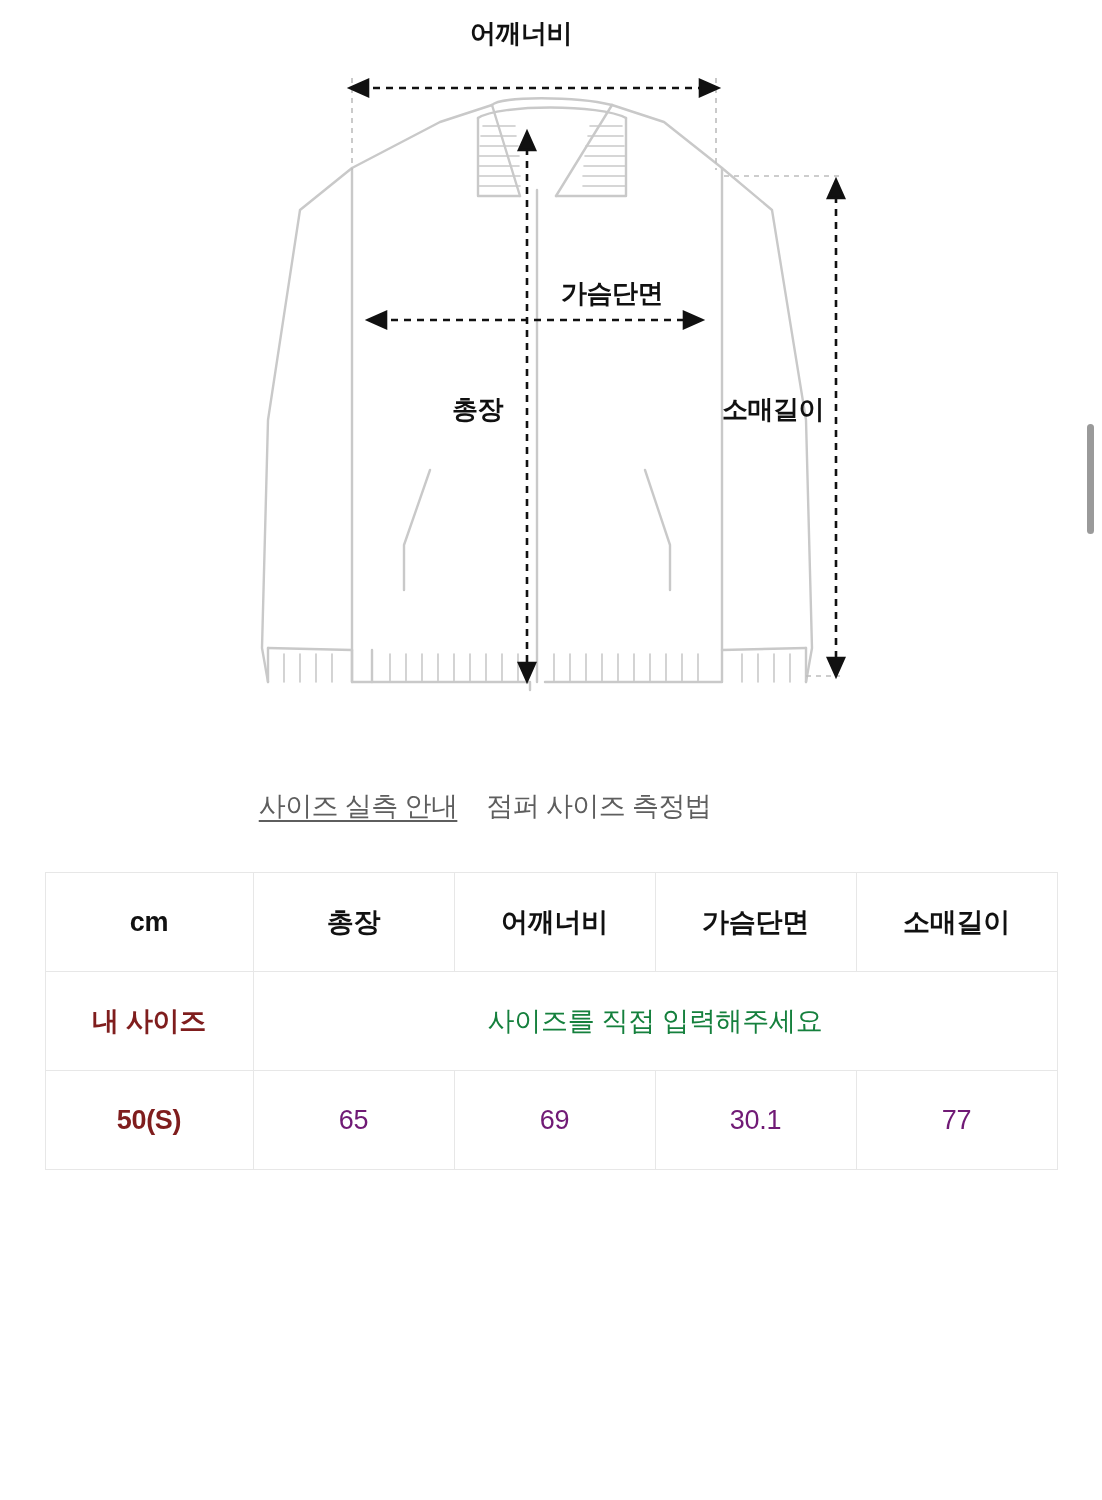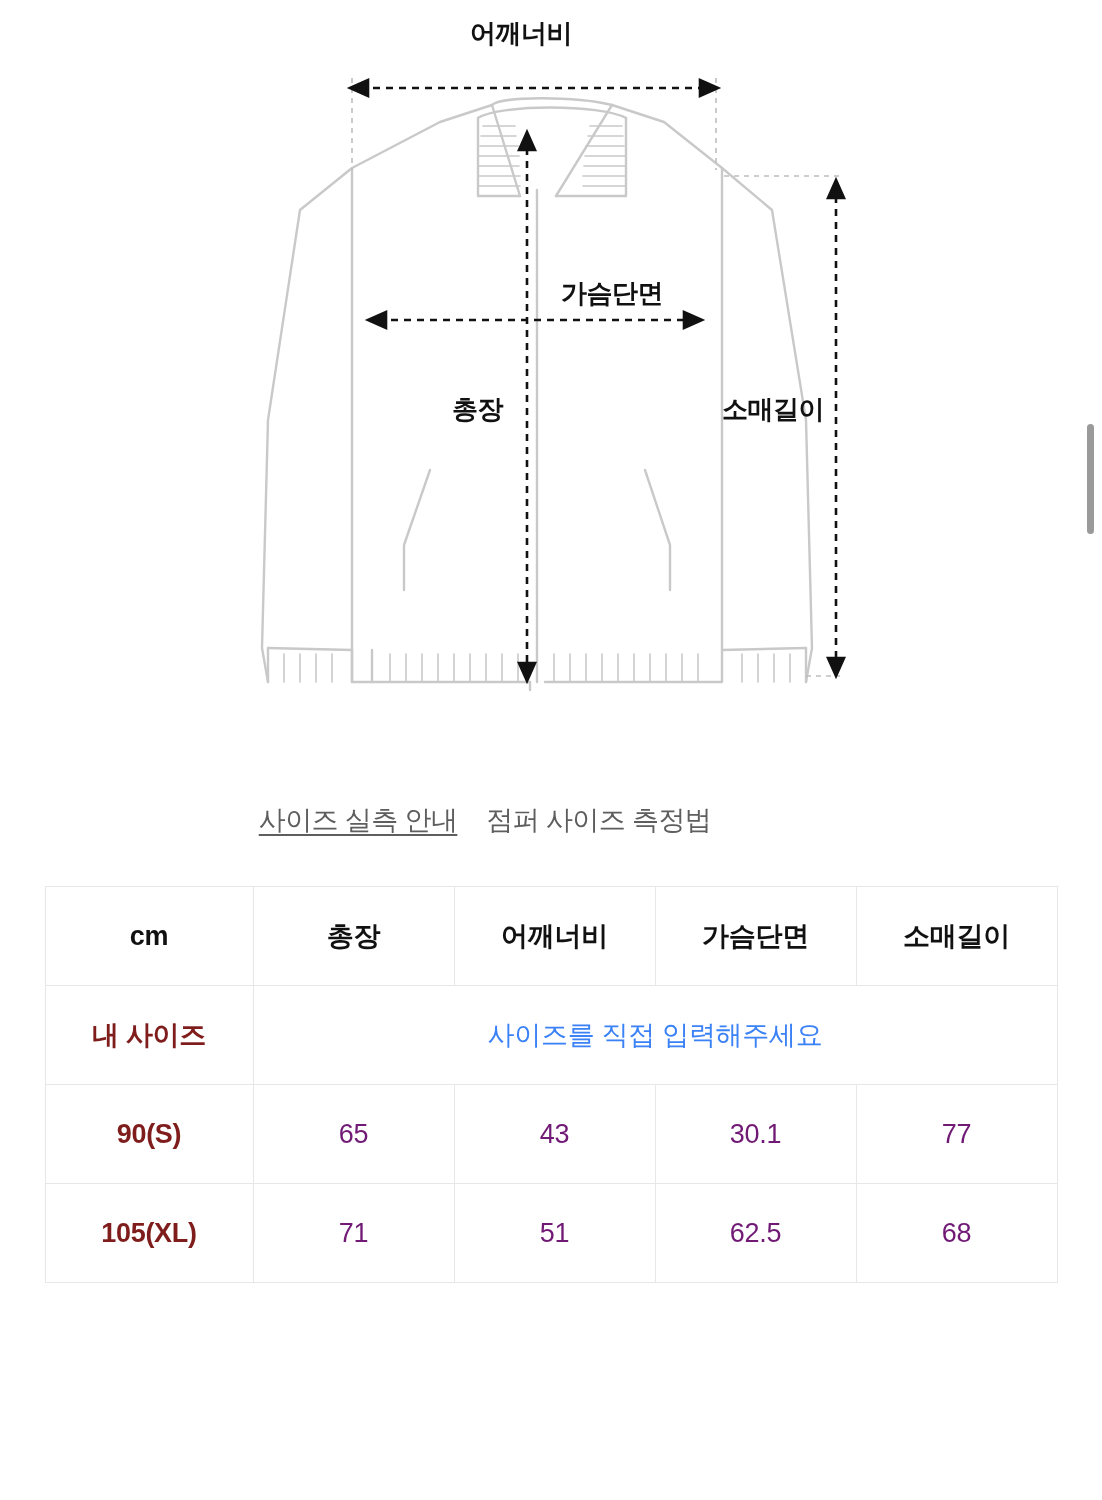--- a/index.html
+++ b/index.html
@@ -35,21 +35,21 @@
   }
   #lbl-shoulder { left: 470px; top: 16px; }
   #lbl-chest    { left: 561px; top: 276px; }
   #lbl-total    { left: 452px; top: 392px; }
   #lbl-sleeve   { left: 722px; top: 392px; }
 
   
   .links-row {
     width: 970px;
     text-align: center;
-    margin-top: 42px;
+    margin-top: 28px;
     font-size: 27px;
     color: #5e5e5e;
     letter-spacing: -0.6px;
   }
   .links-row .lnk {
     text-decoration: underline;
     text-underline-offset: 5px;
     cursor: pointer;
     display: inline-block;
   }
@@ -82,21 +82,21 @@
   .size-table thead th.col-unit {
     font-family: "Liberation Sans", sans-serif;
     font-weight: bold;
   }
   .size-table tbody th.row-head {
     color: #7f1d1d;
     font-weight: bold;
     font-size: 27px;
   }
   .size-table td.my-size-cell {
-    color: #3b82f6;
+    color: #15803d;
     font-size: 27px;
   }
   col.c1 { width: 208px; }
   col.c2 { width: 201px; }
   col.c3 { width: 201px; }
   col.c4 { width: 201px; }
   col.c5 { width: 201px; }
 
   
   .scrollbar-track {
@@ -251,30 +251,23 @@
       <th>가슴단면</th>
       <th>소매길이</th>
     </tr>
   </thead>
   <tbody>
     <tr>
       <th class="row-head">내 사이즈</th>
       <td class="my-size-cell" colspan="4">사이즈를 직접 입력해주세요</td>
     </tr>
     <tr>
-      <th class="row-head">90(S)</th>
+      <th class="row-head">50(S)</th>
       <td>65</td>
-      <td>43</td>
+      <td>69</td>
       <td>30.1</td>
       <td>77</td>
     </tr>
-    <tr>
-      <th class="row-head">105(XL)</th>
-      <td>71</td>
-      <td>51</td>
-      <td>62.5</td>
-      <td>68</td>
-    </tr>
   </tbody>
 </table>
 
 <div class="scrollbar-track"></div>
 <div class="scrollbar-thumb"></div>
 
 </body></html>

